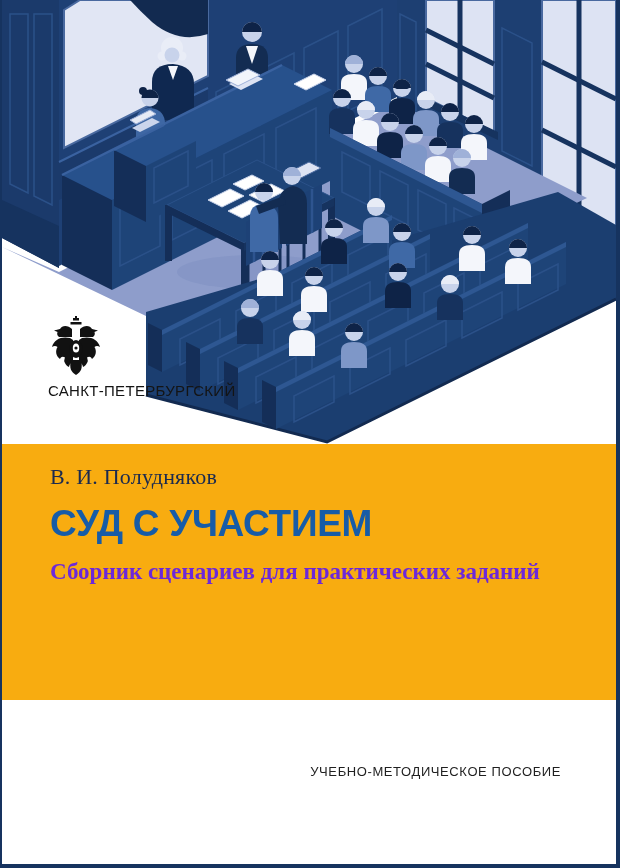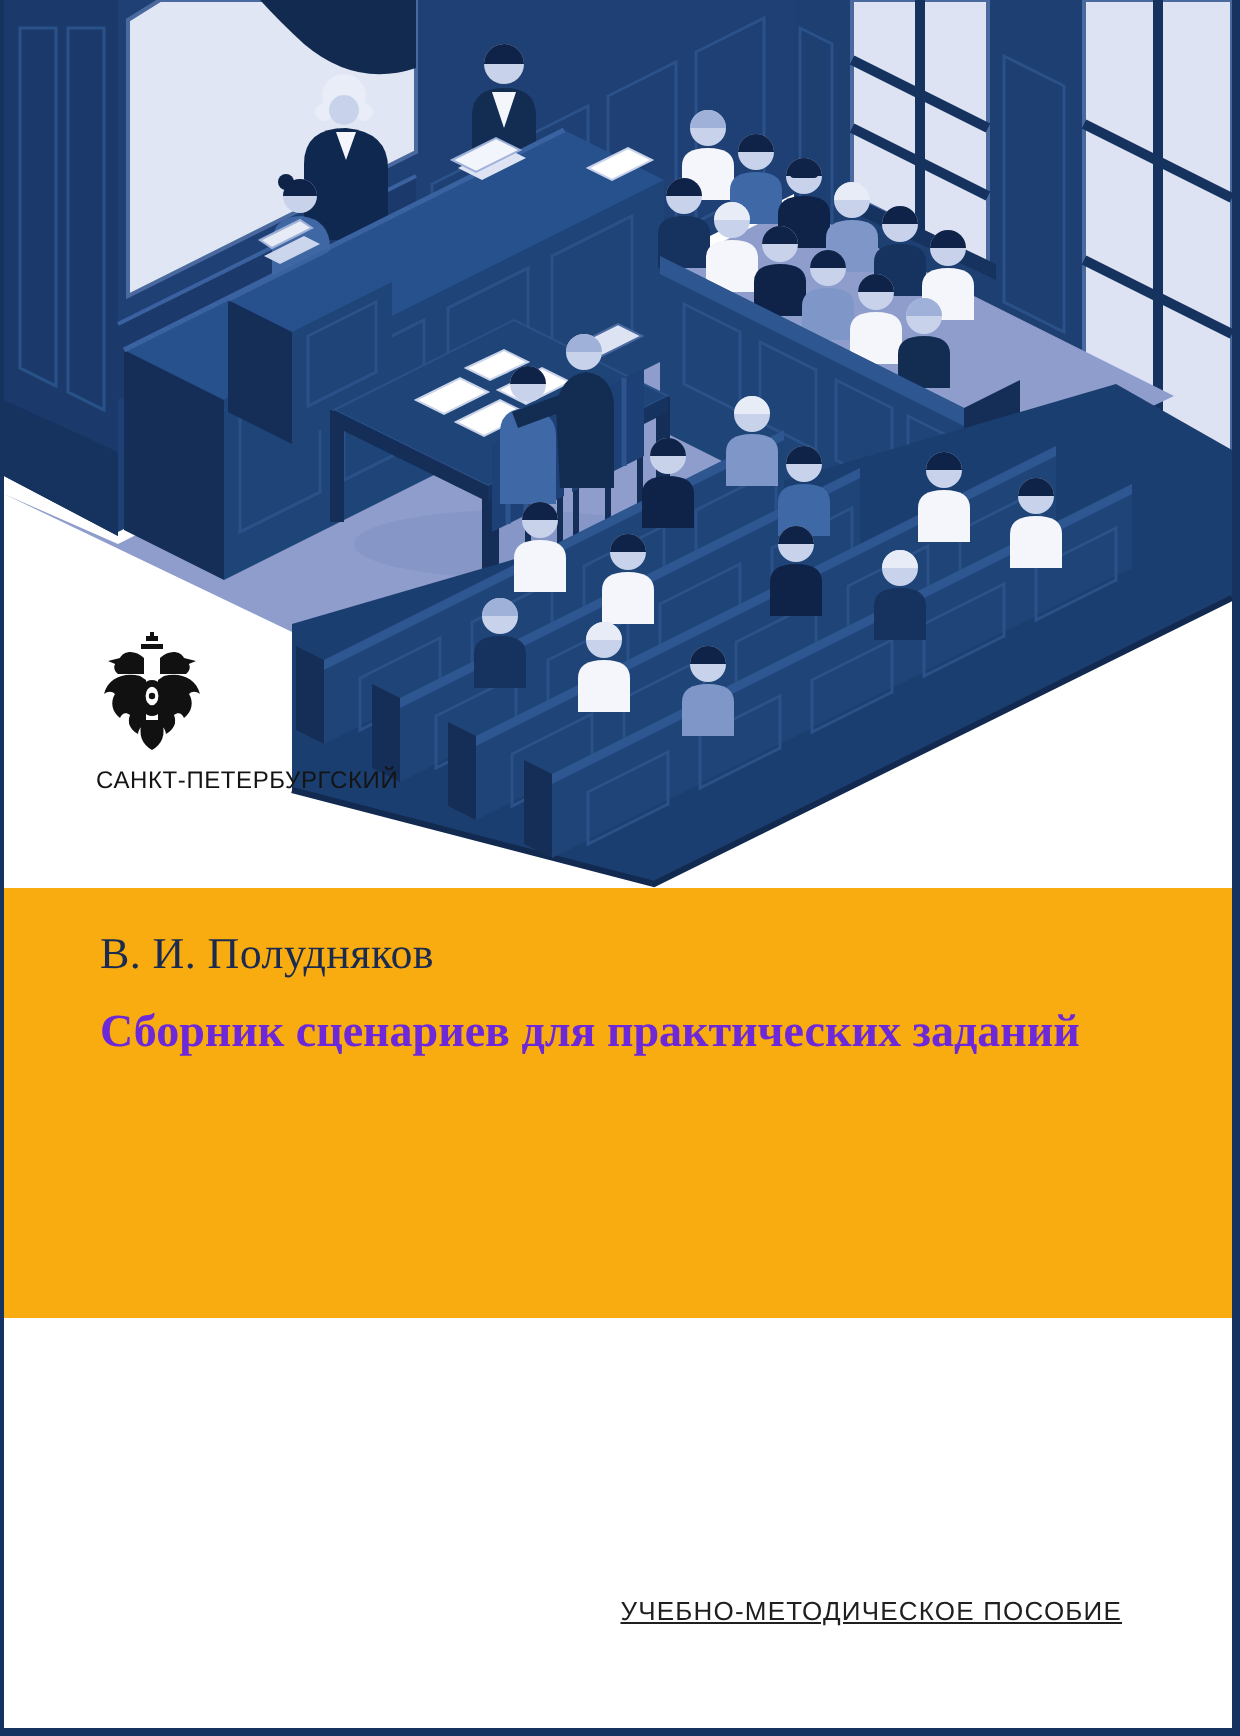--- a/index.html
+++ b/index.html
@@ -2,29 +2,29 @@
 <html><head>
 <meta charset="utf-8">
 <style>
   html,body{margin:0;padding:0;background:#fff;}
   .page{position:relative;width:620px;height:868px;box-sizing:border-box;overflow:hidden;
         background:#ffffff;border-left:2px solid #16335F;border-right:4px solid #16335F;
         border-bottom:4px solid #16335F;font-family:"Liberation Sans",sans-serif;}
   .illus{position:absolute;top:0;left:0;width:614px;height:444px;}
   .branding{position:absolute;left:46px;top:316px;width:220px;}
   .branding svg{display:block;margin-left:2px;}
-  .uni-name{margin-top:7px;font-size:12px;line-height:15.5px;letter-spacing:.3px;color:#141414;}
-  .band{position:absolute;left:0;top:444px;width:614px;height:215px;background:#F8AC10;
+  .uni-name{margin-top:7px;font-size:15px;line-height:15.5px;letter-spacing:.3px;color:#141414;}
+  .band{position:absolute;left:0;top:444px;width:614px;height:256px;background:#F8AC10;
         box-sizing:border-box;padding:20px 30px 0 48px;}
   .author{font-family:"Liberation Serif",serif;font-size:22px;color:#1B2A4F;letter-spacing:.2px;}
   .title{margin-top:11px;font-family:"Liberation Sans",sans-serif;font-weight:bold;
          font-size:37px;line-height:45px;color:#175CA7;letter-spacing:-.3px;}
   .subtitle{margin-top:13px;font-family:"Liberation Serif",serif;font-weight:bold;
             font-size:23px;color:#6d28d9;}
-  .edition{position:absolute;right:55px;top:798px;font-size:13px;letter-spacing:.6px;color:#1F1F1F;text-decoration:underline;}
+  .edition{position:absolute;right:55px;top:764px;font-size:13px;letter-spacing:.6px;color:#1F1F1F;}
 </style>
 </head>
 <body>
 
 <div class="page">
 
   <svg class="illus" viewBox="0 0 614 444">
     <defs>
       <symbol id="psn" overflow="visible">
         <path d="M-13,36 L-13,19 Q-13,10 0,10 Q13,10 13,19 L13,36 Z" fill="var(--s,#16325E)"></path>
@@ -263,19 +263,20 @@
       <circle cx="26" cy="32" r="1.6" fill="#111111"></circle>
     </svg>
     <div class="uni-name">
       <div>САНКТ-ПЕТЕРБУРГСКИЙ</div>
     </div>
   </div>
 
   <div class="band">
     <div class="author">В. И. Полудняков</div>
     <div class="title">
+      <div>СУД С УЧАСТИЕМ</div>
     </div>
     <div class="subtitle">Сборник сценариев для практических заданий</div>
   </div>
 
   <div class="edition">УЧЕБНО-МЕТОДИЧЕСКОЕ ПОСОБИЕ</div>
 
 </div>
 
 </body></html>

